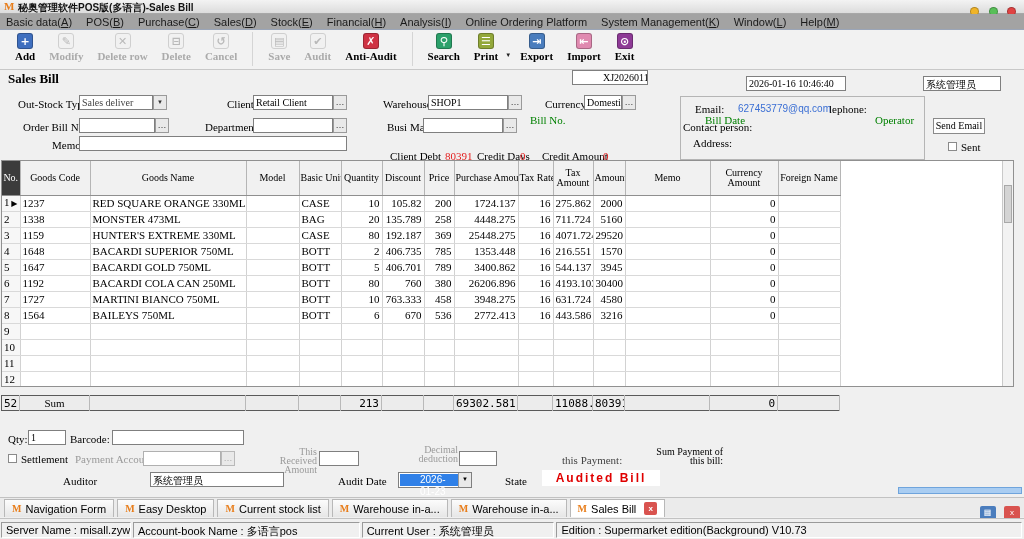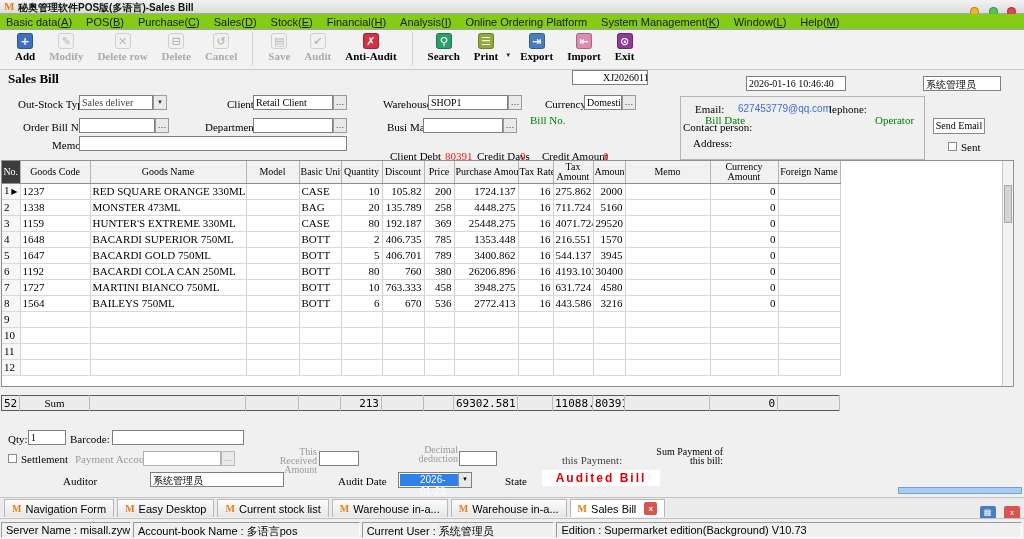--- a/index.html
+++ b/index.html
@@ -10,21 +10,21 @@
   
   .titlebar { position:absolute; left:0; top:0; width:1024px; height:14px;
               background:linear-gradient(#f3f3f3,#dcdcdc); border-bottom:1px solid #a8a8a8; }
   .logo { position:absolute; left:4px; top:0px; font:bold 11px "Liberation Serif",serif; color:#e87d1a; }
   .wtitle { position:absolute; left:18px; top:1px; font:bold 10px "Liberation Sans",sans-serif; color:#111; }
   .wbtns { position:absolute; right:8px; top:2px; }
   .wc { display:inline-block; width:9px; height:9px; border-radius:50%; margin-left:5px; border:1px solid rgba(0,0,0,.25); }
   .wc.y { background:#f0b428; } .wc.g { background:#58bf58; } .wc.r { background:#e04343; }
 
   
-  .menubar { position:absolute; left:0; top:14px; width:1024px; height:16px; background:#84cc16;
+  .menubar { position:absolute; left:0; top:14px; width:1024px; height:16px; background:#a3a3a3;
              border-bottom:1px solid #9aa5b8; display:flex; align-items:center; padding-left:6px; }
   .menu-item { font-size:11px; color:#1a1a1a; margin-right:14px; white-space:nowrap; }
 
   
   .toolbar { position:absolute; left:0; top:30px; width:1024px; height:40px; background:#f2f2f2;
              border-bottom:1px solid #c8c8c8; display:flex; align-items:flex-start; padding:2px 0 0 8px; }
   .tbtn { display:inline-flex; flex-direction:column; align-items:center; margin:1px 7px 0 7px; cursor:pointer; }
   .ticon { width:16px; height:16px; border-radius:3px; color:#fff; font:bold 11px "DejaVu Sans",sans-serif;
            text-align:center; line-height:15px; border:1px solid rgba(0,0,0,.25); }
   .tlabel { font:bold 11px "Liberation Serif",serif; color:#000; margin-top:1px; white-space:nowrap; }
@@ -51,21 +51,21 @@
   .email-val { color:#3b6fd4; font:10px "Liberation Sans",sans-serif; }
   .btn { position:absolute; background:#fdfdfd; border:1px solid #8a8a8a; font:10px "Liberation Serif",serif;
          text-align:center; cursor:pointer; }
   .cb { position:absolute; width:9px; height:9px; background:#fff; border:1px solid #8a8a8a; cursor:pointer; }
 
   
   .grid { position:absolute; left:1px; top:90px; width:1013px; height:227px; background:#fff;
           border:1px solid #909090; overflow:hidden; }
   table.dtable { border-collapse:collapse; table-layout:fixed; width:838px; }
   .dtable th { background:#f1f1f1; border-right:1px solid #b5b5b5; border-bottom:1px solid #8f8f8f;
-               font:10px "Liberation Serif",serif; font-weight:normal; height:22px; overflow:hidden;
+               font:10px "Liberation Serif",serif; font-weight:normal; height:34px; overflow:hidden;
                white-space:nowrap; padding:0 1px; line-height:10px; }
   .dtable th.wrap { white-space:normal; }
   .dtable th.dark { background:#3c3c3c; color:#fff; }
   .dtable td { border-right:1px solid #d2d2d2; border-bottom:1px solid #d9d9d9; height:16px;
                font:11px "Liberation Serif",serif; padding:0 2px; white-space:nowrap; overflow:hidden; }
   .dtable td.num { text-align:right; }
   .dtable td.c-no { background:#f7f7f7; }
   .mk { float:right; font-size:8px; line-height:15px; }
   .sumwrap { position:absolute; left:1px; top:325px; width:884px; }
   .sumwrap table { border:1px solid #5a5a5a; }

